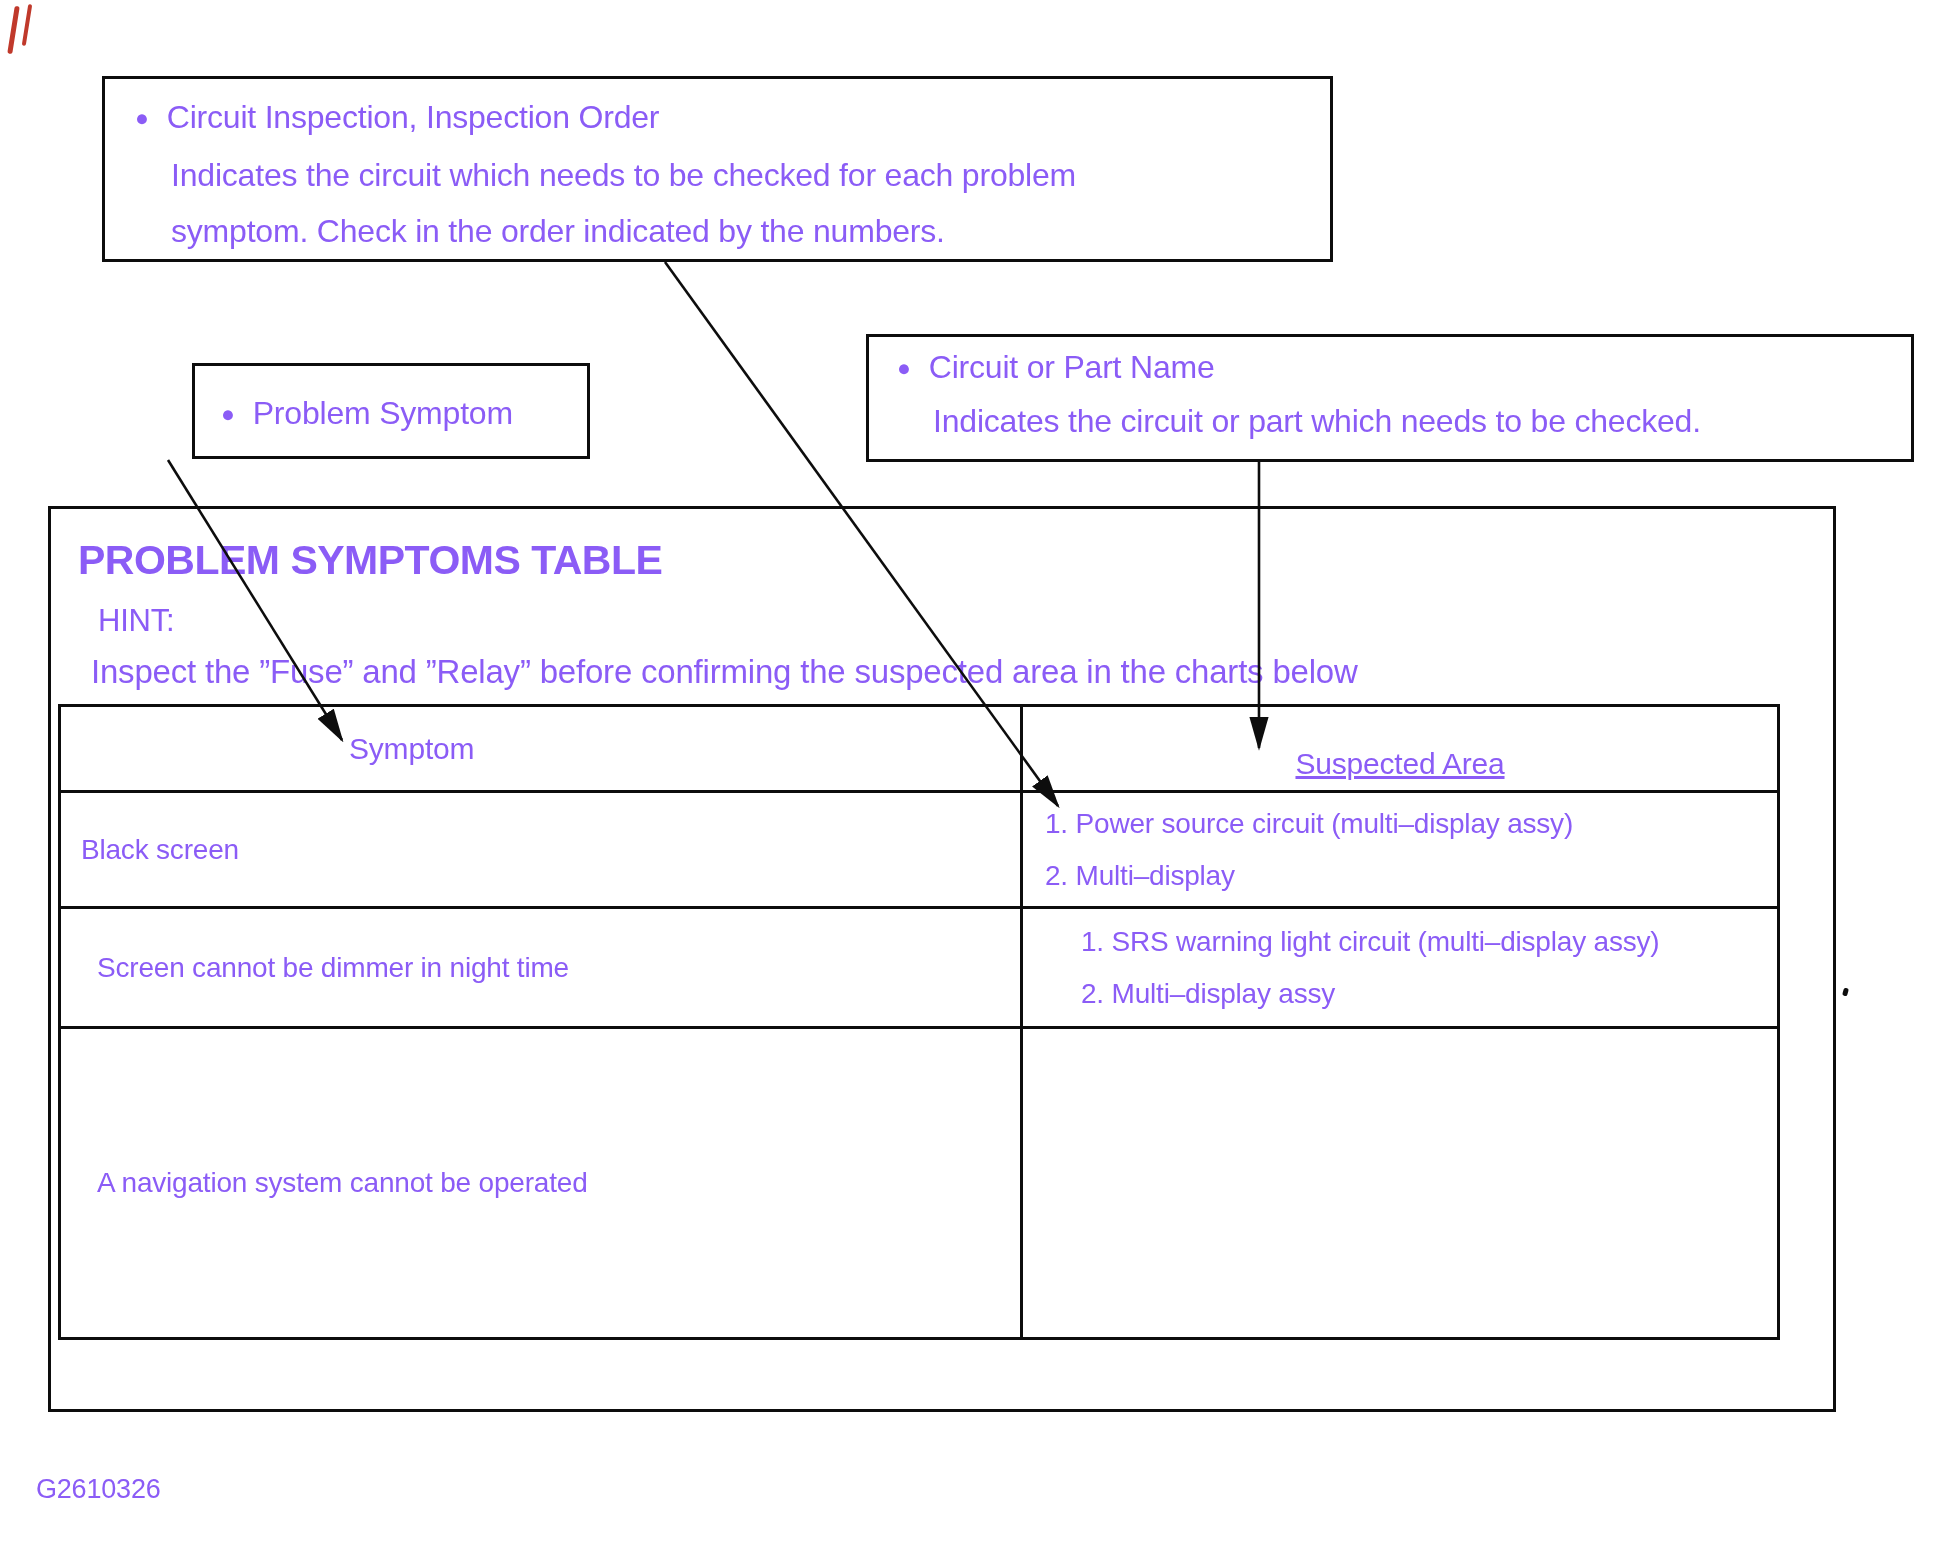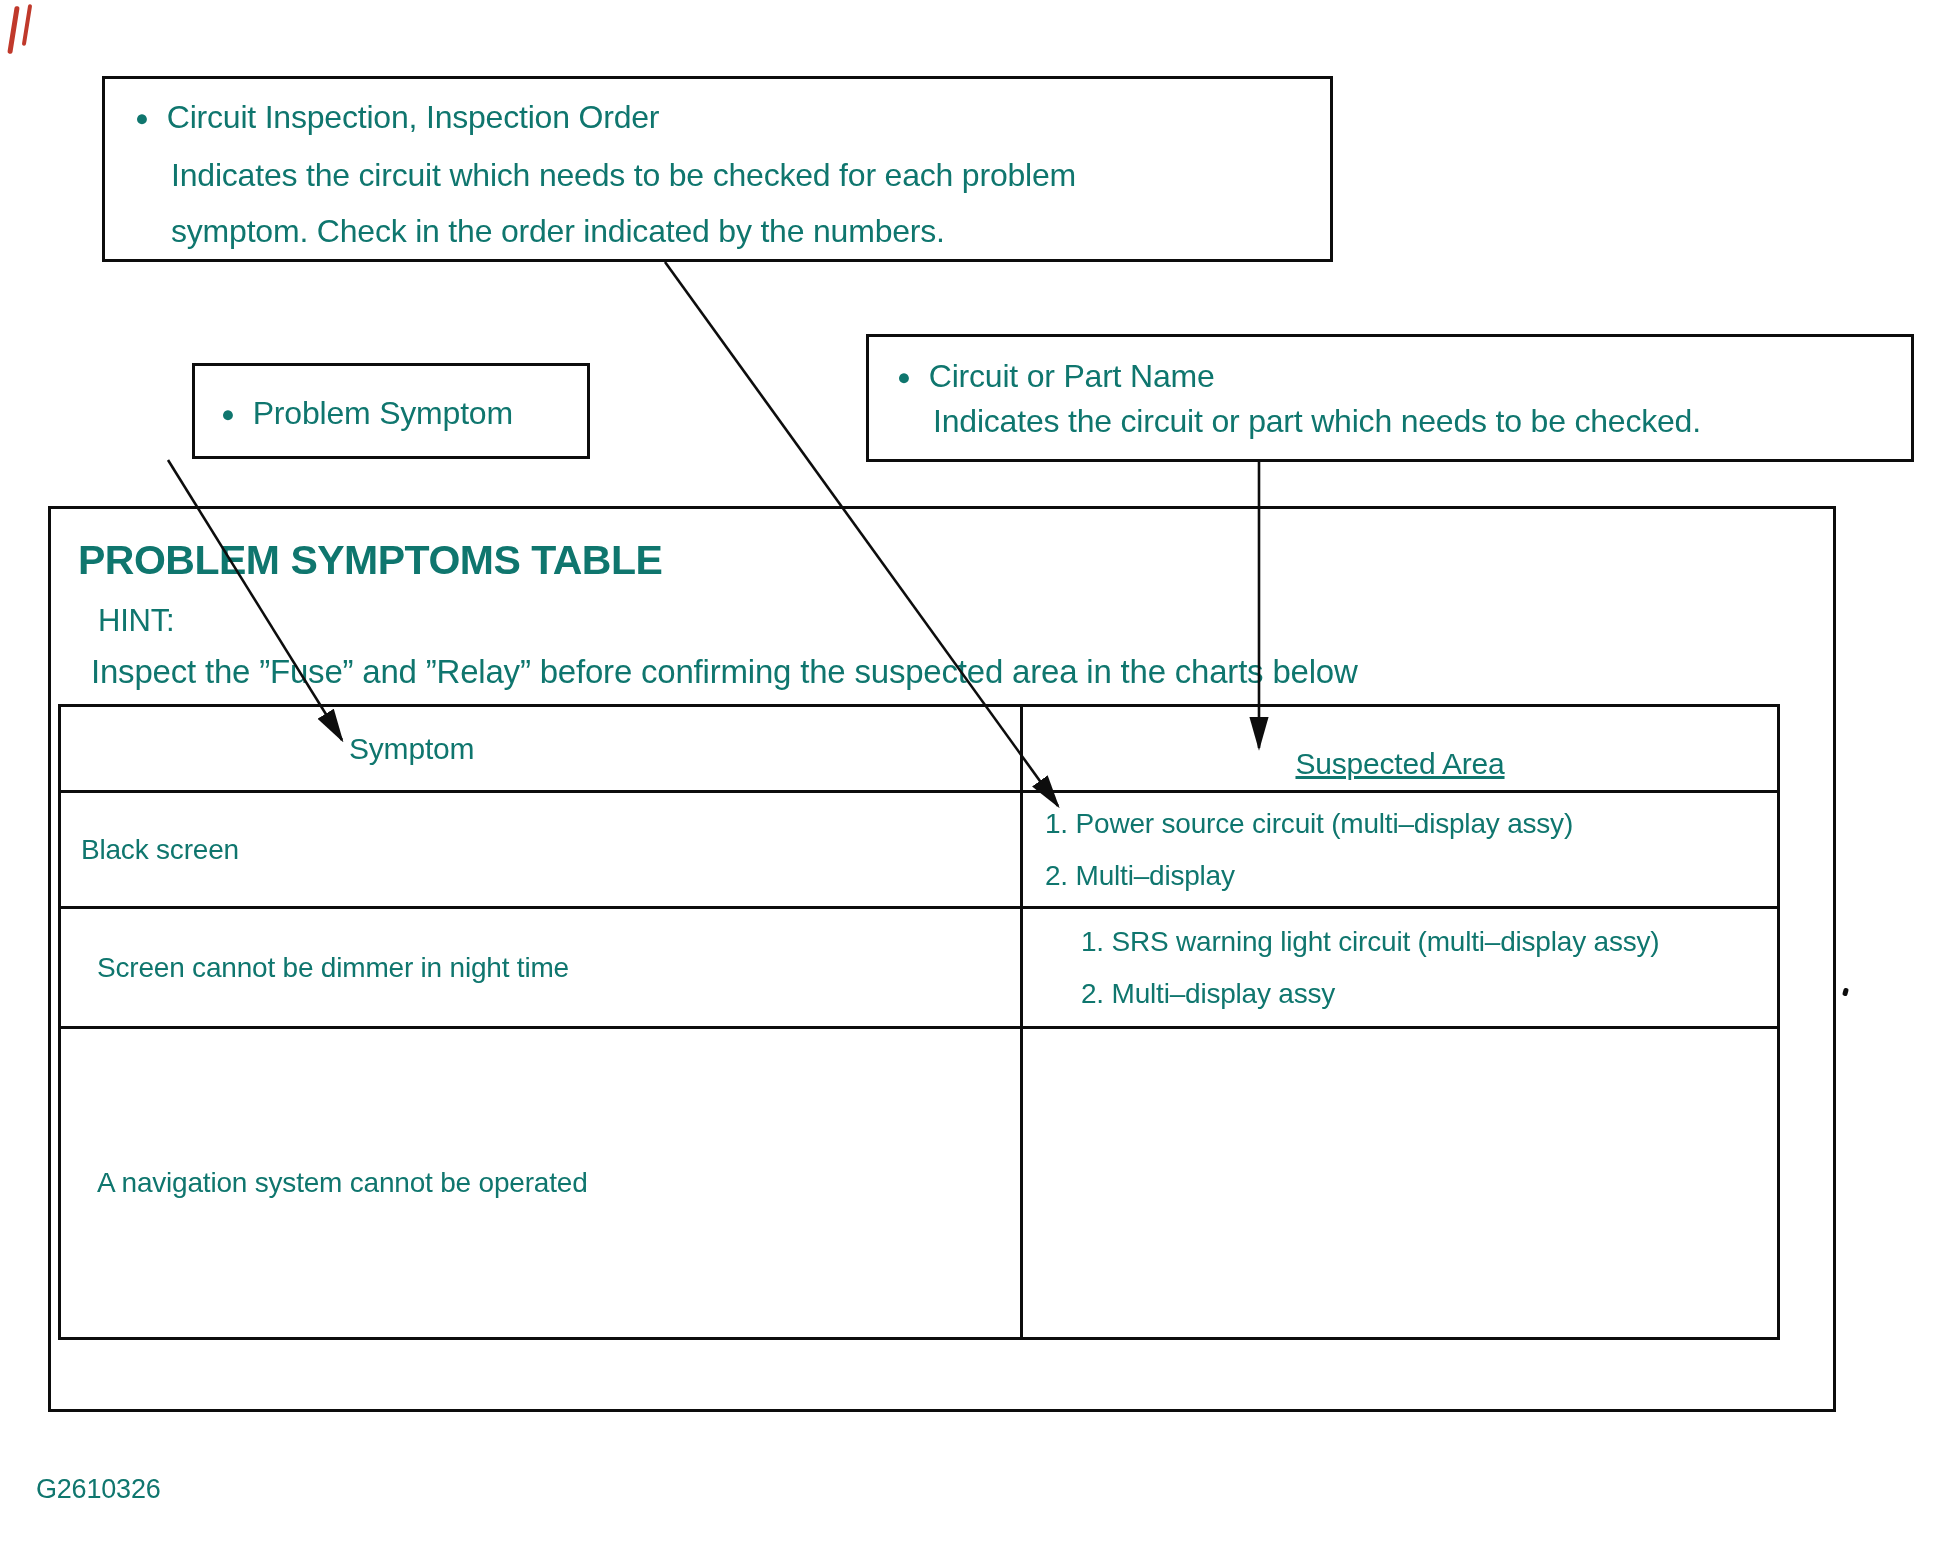--- a/index.html
+++ b/index.html
@@ -1,18 +1,18 @@
 <!DOCTYPE html>
 <html><head>
 <meta charset="utf-8">
 <style>
   html,body{margin:0;padding:0;background:#ffffff;}
   .page{
     position:relative;width:1958px;height:1546px;background:#ffffff;overflow:hidden;
-    font-family:"Liberation Sans","DejaVu Sans",sans-serif;color:#0f766e;
+    font-family:"Liberation Sans","DejaVu Sans",sans-serif;color:#8b5cf6;
     letter-spacing:-0.2px;
   }
   .abs{position:absolute;}
   .box{position:absolute;border:3px solid #0d0d0d;background:#ffffff;box-sizing:border-box;}
   .bullet{display:inline-block;font-size:0.72em;vertical-align:middle;transform:translateY(-2px);margin-right:18px;}
   .co-title{font-size:32px;line-height:40px;white-space:nowrap;}
   .co-line{font-size:32px;line-height:40px;white-space:nowrap;}
   .main-title{font-size:41px;font-weight:700;letter-spacing:-0.5px;white-space:nowrap;}
   .hint-label{font-size:31px;white-space:nowrap;}
   .hint-text{font-size:33px;white-space:nowrap;}
@@ -45,21 +45,21 @@
     <div class="abs co-line" style="left:66px;top:132px;">symptom. Check in the order indicated by the numbers.</div>
   </div>
 
   <div class="box" style="left:160px;top:363px;width:398px;height:96px;margin-left:32px;">
     <div class="abs co-title" style="left:26px;top:27px;">
       <span class="bullet">●</span><span>Problem Symptom</span>
     </div>
   </div>
 
   <div class="box" style="left:866px;top:334px;width:1048px;height:128px;">
-    <div class="abs co-title" style="left:28px;top:19px;">
+    <div class="abs co-title" style="left:28px;top:10px;">
       <span class="bullet">●</span><span>Circuit or Part Name</span>
     </div>
     <div class="abs co-line" style="left:64px;top:64px;">Indicates the circuit or part which needs to be checked.</div>
   </div>
 
   <div class="box" style="left:48px;top:506px;width:1788px;height:906px;">
     <div class="abs main-title" style="left:27px;top:28px;">PROBLEM SYMPTOMS TABLE</div>
     <div class="abs hint-label" style="left:47px;top:94px;">HINT:</div>
     <div class="abs hint-text" style="left:40px;top:144px;">Inspect the ”Fuse” and ”Relay” before confirming the suspected area in the charts below</div>
   </div>

